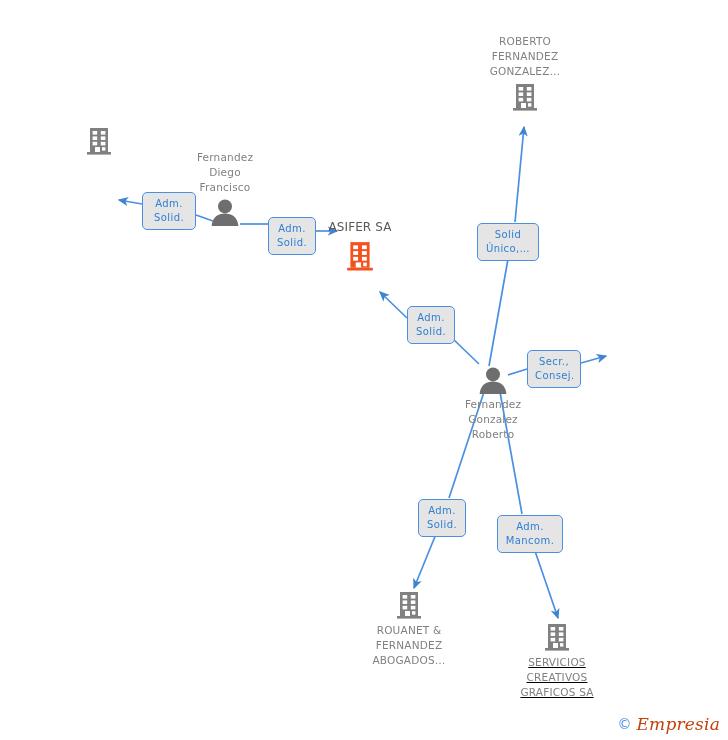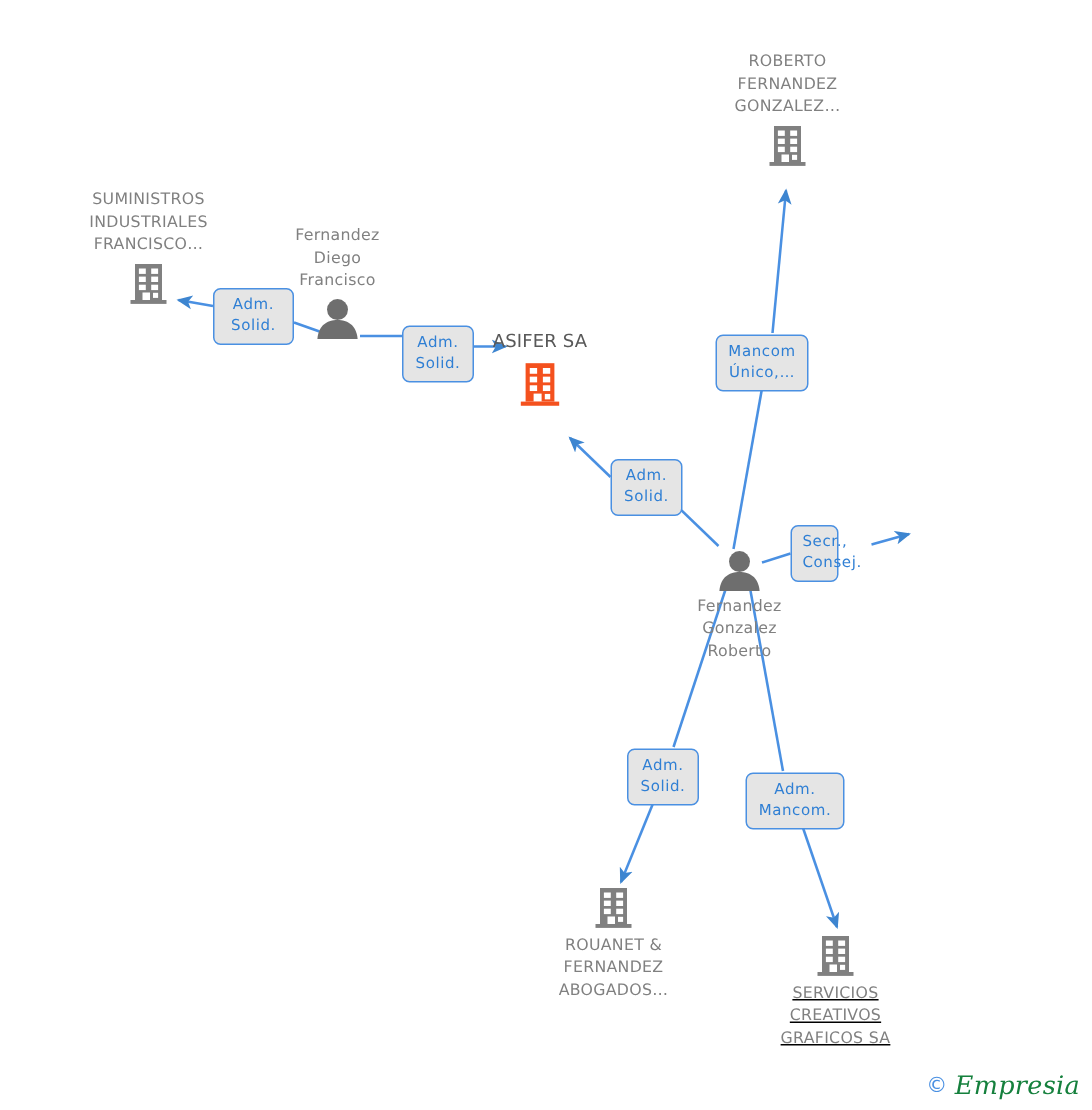--- a/index.html
+++ b/index.html
@@ -19,21 +19,21 @@
   .bldg{width:26px;height:30px;display:block;}
   .person{width:30px;height:28px;display:block;}
 
   .reltag{position:absolute;background:#e5e5e5;border:1.6px solid #4a90e2;
       border-radius:5px;color:#2f7fd4;font-size:10px;line-height:14px;
       padding:4px 7px;text-align:center;white-space:pre-line;letter-spacing:.4px;
       box-sizing:border-box;}
 
   .wm{position:absolute;right:8px;bottom:6px;display:flex;align-items:center;gap:5px;}
   .wm .c{color:#4a90e2;font-size:14px;}
-  .wm .nm{color:#15803d;font-size:17px;font-family:"DejaVu Serif","Liberation Serif",serif;
+  .wm .nm{color:#c2410c;font-size:17px;font-family:"DejaVu Serif","Liberation Serif",serif;
       font-style:italic;letter-spacing:.2px;}
 </style>
 </head>
 <body>
 
 <div id="canvas">
 
   <svg class="edges" viewBox="0 0 728 740" xmlns="http://www.w3.org/2000/svg">
     <defs>
       <marker id="ah" markerWidth="7" markerHeight="7" refX="5.4" refY="3" orient="auto">
@@ -59,23 +59,20 @@
 
       <line x1="484" y1="392" x2="449" y2="498"></line>
       <line x1="436" y1="534" x2="414" y2="588" marker-end="url(#ah)"></line>
 
       <line x1="500" y1="392" x2="522" y2="514"></line>
       <line x1="535" y1="551" x2="558" y2="618" marker-end="url(#ah)"></line>
     </g>
   </svg>
 
   <div class="node above" style="left:42px;top:126px;width:114px;">
-    <div class="caption">SUMINISTROS
-INDUSTRIALES
-FRANCISCO…</div>
     <svg class="bldg" viewBox="0 0 26 30">
       <rect x="4" y="2" width="18" height="24" fill="#808080"></rect>
       <rect x="6.6" y="5" width="4.6" height="3.6" fill="#fff"></rect>
         <rect x="14.8" y="5" width="4.6" height="3.6" fill="#fff"></rect>
       <rect x="6.6" y="10.4" width="4.6" height="3.6" fill="#fff"></rect>
         <rect x="14.8" y="10.4" width="4.6" height="3.6" fill="#fff"></rect>
       <rect x="6.6" y="15.8" width="4.6" height="3.6" fill="#fff"></rect>
         <rect x="14.8" y="15.8" width="4.6" height="3.6" fill="#fff"></rect>
       <rect x="9" y="21" width="5" height="5" fill="#fff"></rect>
         <rect x="16" y="21.2" width="3.4" height="3.4" fill="#fff"></rect>
@@ -171,25 +168,25 @@
     </svg>
     <div class="caption">SERVICIOS
 CREATIVOS
 GRAFICOS SA</div>
   </div>
 
   <div class="reltag" style="left:142px;top:192px;width:54px;">Adm.
 Solid.</div>
   <div class="reltag" style="left:268px;top:217px;width:48px;">Adm.
 Solid.</div>
-  <div class="reltag" style="left:477px;top:223px;width:62px;">Mancom
+  <div class="reltag" style="left:477px;top:223px;width:62px;">Solid
 Único,…</div>
   <div class="reltag" style="left:407px;top:306px;width:48px;">Adm.
 Solid.</div>
-  <div class="reltag" style="left:527px;top:350px;width:32px;">Secr.,
+  <div class="reltag" style="left:527px;top:350px;width:54px;">Secr.,
 Consej.</div>
   <div class="reltag" style="left:418px;top:499px;width:48px;">Adm.
 Solid.</div>
   <div class="reltag" style="left:497px;top:515px;width:66px;">Adm.
 Mancom.</div>
 
   <div class="wm">
     <span class="c">©</span>
     <span class="nm">Empresia</span>
   </div>

